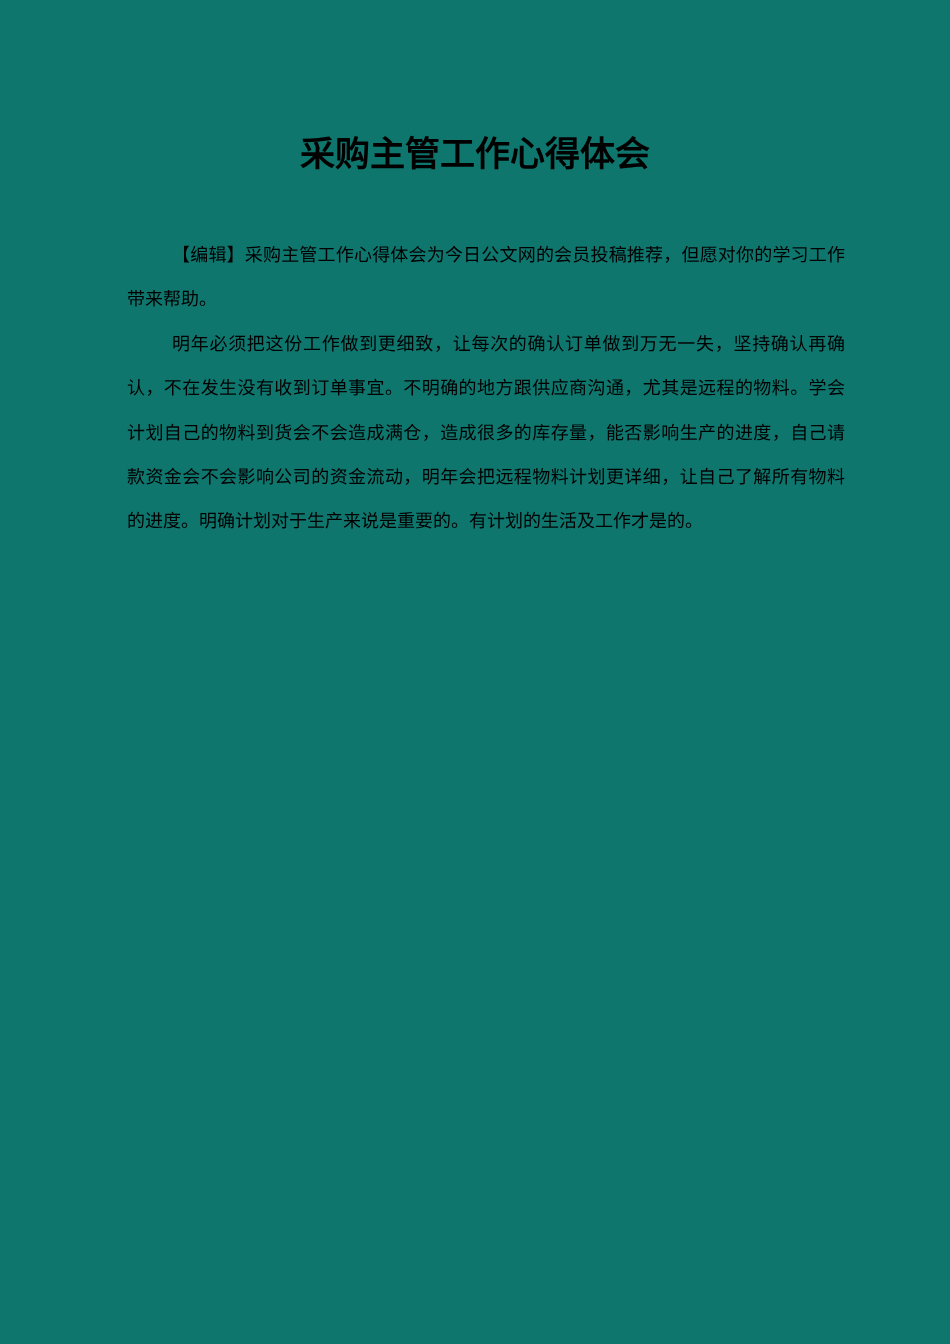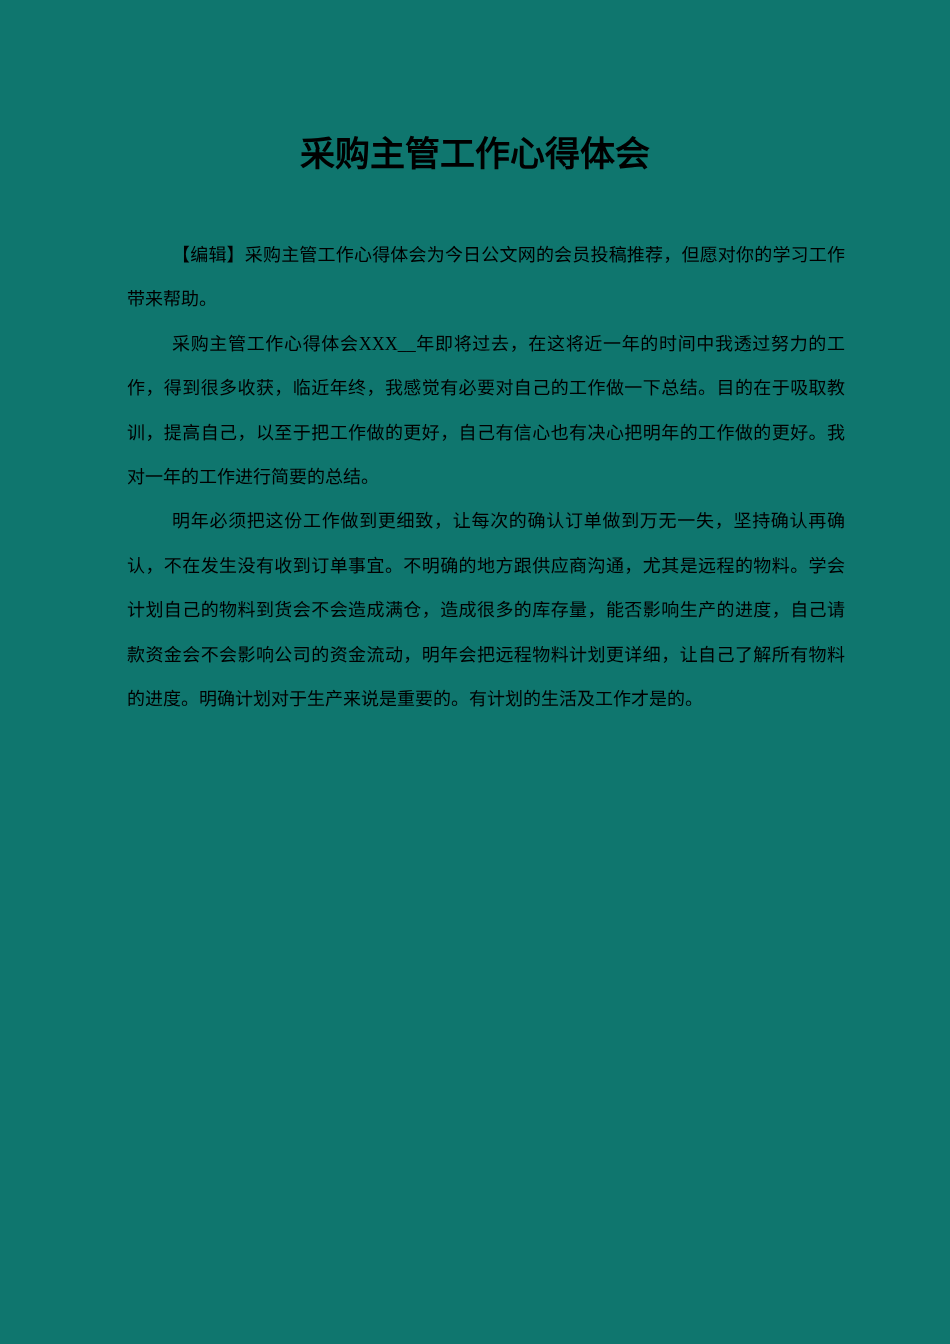--- a/index.html
+++ b/index.html
@@ -48,16 +48,15 @@
   }
 </style>
 </head>
 <body>
 
 <div class="page">
   <h1 class="doc-title">采购主管工作心得体会</h1>
 
   <div class="doc-body">
     <p class="para">【编辑】采购主管工作心得体会为今日公文网的会员投稿推荐，但愿对你的学习工作带来帮助。</p>
-    <p class="para">采购主管工作心得体会XXX__年即将过去，在这将近一年的时间中我透过努力的工作，得到很多收获，临近年终，我感觉有必要对自己的工作做一下总结。目的在于吸取教训，提高自己，以至于把工作做的更好，自己有信心也有决心把明年的工作做的更好。我对一年的工作进行简要的总结。</p>
     <p class="para">明年必须把这份工作做到更细致，让每次的确认订单做到万无一失，坚持确认再确认，不在发生没有收到订单事宜。不明确的地方跟供应商沟通，尤其是远程的物料。学会计划自己的物料到货会不会造成满仓，造成很多的库存量，能否影响生产的进度，自己请款资金会不会影响公司的资金流动，明年会把远程物料计划更详细，让自己了解所有物料的进度。明确计划对于生产来说是重要的。有计划的生活及工作才是的。</p>
   </div>
 </div>
 
 </body></html>

